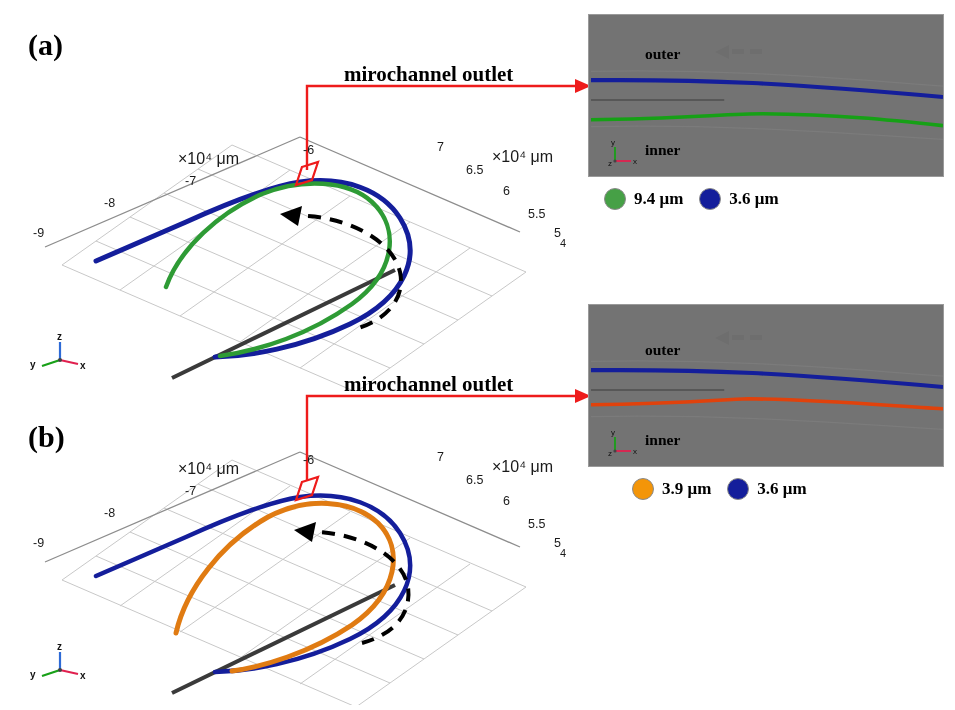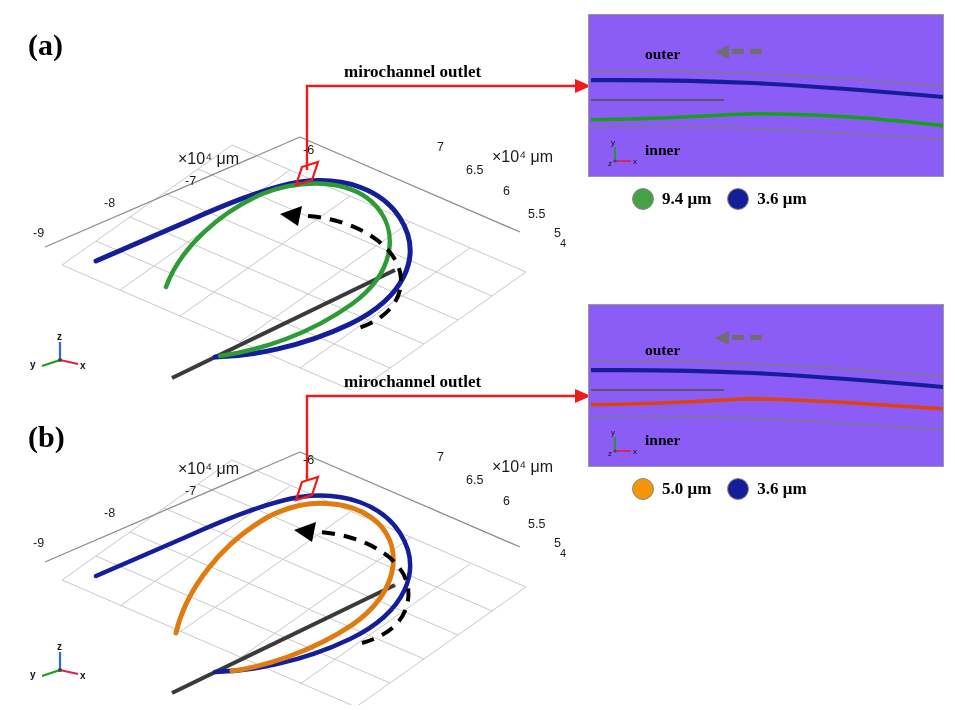--- a/index.html
+++ b/index.html
@@ -3,31 +3,31 @@
 <meta charset="utf-8">
 <style>
   html,body{margin:0;padding:0;background:#fff;}
   body{width:955px;height:710px;position:relative;overflow:hidden;
        font-family:"Liberation Serif",serif;}
 
   .panel-label{position:absolute;font-family:"Liberation Serif",serif;
                font-weight:bold;font-size:30px;color:#000;letter-spacing:0px;}
 
   .callout-text{position:absolute;font-family:"Liberation Serif",serif;
-                font-weight:bold;font-size:17px;color:#000;white-space:nowrap;}
+                font-weight:bold;font-size:21px;color:#000;white-space:nowrap;}
 
   .plot3d{position:absolute;}
 
   .tick{position:absolute;font-family:"Liberation Sans",sans-serif;
         font-size:12.5px;color:#1a1a1a;white-space:nowrap;}
   .tick.small{font-size:11px;}
   .unit{position:absolute;font-family:"Liberation Sans",sans-serif;
         font-size:16px;color:#1a1a1a;white-space:nowrap;}
 
-  .inset{position:absolute;background:#8b5cf6;border:1.5px solid #9a9a9a;
+  .inset{position:absolute;background:#737373;border:1.5px solid #9a9a9a;
          box-sizing:border-box;}
   .inset-lbl{position:absolute;font-family:"Liberation Serif",serif;
              font-weight:bold;font-size:15.5px;color:#000;}
 
   .legend{position:absolute;display:flex;align-items:center;gap:16px;}
   .legend-item{display:flex;align-items:center;gap:8px;}
   .dot{width:20px;height:20px;border-radius:50%;border:1.5px solid #8a8a8a;
        display:block;}
   .legend-txt{font-family:"Liberation Serif",serif;font-weight:bold;
               font-size:17px;color:#000;white-space:nowrap;}
@@ -141,21 +141,21 @@
   <svg style="position:absolute;left:10px;top:118px;" width="46" height="38">
     <line x1="16" y1="28" x2="16" y2="14" stroke="#18a018" stroke-width="1.8"></line>
     <line x1="16" y1="28" x2="32" y2="28" stroke="#e0214f" stroke-width="1.8"></line>
     <circle cx="16" cy="28" r="1.6" fill="#444"></circle>
     <text x="12" y="12" font-family="Liberation Sans, sans-serif" font-size="8" fill="#111">y</text>
     <text x="34" y="31" font-family="Liberation Sans, sans-serif" font-size="8" fill="#111">x</text>
     <text x="9" y="33" font-family="Liberation Sans, sans-serif" font-size="8" fill="#111">z</text>
   </svg>
 </div>
 
-<div class="legend" style="left:632px;top:188px;">
+<div class="legend" style="left:604px;top:188px;">
   <div class="legend-item">
     <span class="dot" style="background:#46a046;"></span>
     <span class="legend-txt">9.4 μm</span>
   </div>
   <div class="legend-item">
     <span class="dot" style="background:#141e9b;"></span>
     <span class="legend-txt">3.6 μm</span>
   </div>
 </div>
 
@@ -261,19 +261,19 @@
     <circle cx="16" cy="28" r="1.6" fill="#444"></circle>
     <text x="12" y="12" font-family="Liberation Sans, sans-serif" font-size="8" fill="#111">y</text>
     <text x="34" y="31" font-family="Liberation Sans, sans-serif" font-size="8" fill="#111">x</text>
     <text x="9" y="33" font-family="Liberation Sans, sans-serif" font-size="8" fill="#111">z</text>
   </svg>
 </div>
 
 <div class="legend" style="left:632px;top:478px;">
   <div class="legend-item">
     <span class="dot" style="background:#f39508;"></span>
-    <span class="legend-txt">5.0 μm</span>
+    <span class="legend-txt">3.9 μm</span>
   </div>
   <div class="legend-item">
     <span class="dot" style="background:#141e9b;"></span>
     <span class="legend-txt">3.6 μm</span>
   </div>
 </div>
 
 </body></html>

